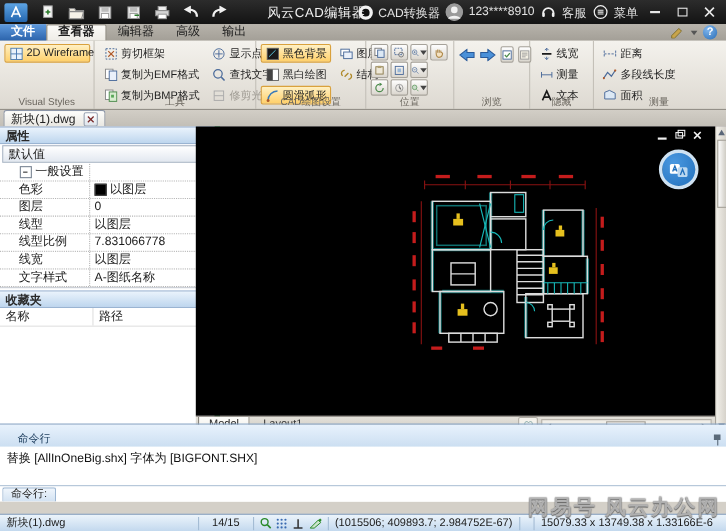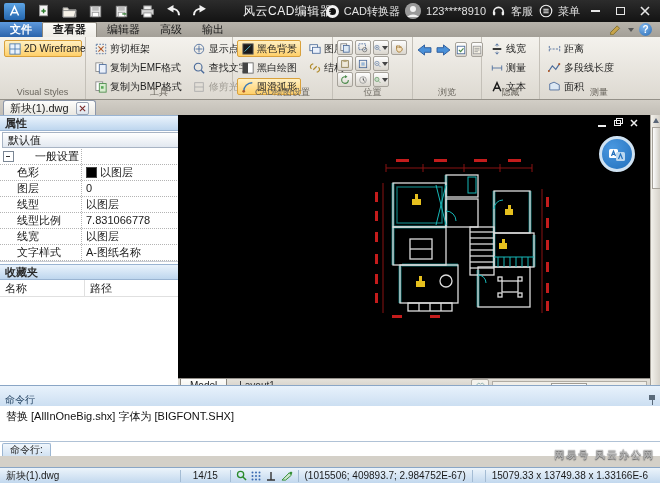--- a/index.html
+++ b/index.html
@@ -53,21 +53,21 @@
   .pheader{height:14px;background:linear-gradient(#eaf3fc,#bed6ee);border-top:1px solid #9ab4d2;border-bottom:1px solid #9ab4d2;display:flex;align-items:center;justify-content:space-between;padding:0 5px;font-size:11px;color:#2a2a2a;font-weight:bold}
   .pin{width:6px;height:10px;position:relative}
   .pin:before{content:"";position:absolute;left:0;top:0;width:6px;height:5px;background:#5a6a7a}
   .pin:after{content:"";position:absolute;left:2.5px;top:5px;width:1px;height:5px;background:#5a6a7a}
   .preset{height:14px;margin:1px 2px;background:linear-gradient(#ffffff,#e2e8f0);border:1px solid #a8b4c4;display:flex;align-items:center;justify-content:space-between;padding:0 5px;font-size:11px;color:#222}
   .chev{width:0;height:0;border-left:4px solid transparent;border-right:4px solid transparent;border-top:5px solid #4a5a6a}
   .pgrid{position:relative;background:#fff;border-bottom:1px solid #c8ccd4}
   .prow{display:flex;height:15px;line-height:15px;border-bottom:1px dotted #b4b4b4;font-size:11px;color:#1a1a1a}
   .pname{width:82px;padding-left:17px;border-right:1px dotted #b4b4b4;box-sizing:border-box;white-space:nowrap;overflow:hidden}
   .pval{flex:1;padding-left:4px;white-space:nowrap;overflow:hidden;display:flex;align-items:center;gap:3px}
-  .grp .pname{padding-left:3px;width:82px;display:flex;align-items:center;gap:21px;font-weight:normal}
+  .grp .pname{padding-left:18px;width:82px;display:flex;align-items:center;gap:3px;font-weight:normal}
   .minusbox{width:9px;height:9px;border:1px solid #7a8694;background:#fff;position:relative;flex:0 0 auto}
   .minusbox:after{content:"";position:absolute;left:1.5px;top:3.5px;width:4px;height:1px;background:#333}
   .swatch{width:9px;height:9px;background:#000;border:1px solid #444;flex:0 0 auto}
   .pscroll{position:absolute;right:0;top:0;width:13px;height:100%;background:linear-gradient(90deg,#f2f0ea,#dcd8d0);border-left:1px solid #c0bcb4;box-sizing:border-box}
   .sarrow{position:absolute;left:3px;width:0;height:0;border-left:3.5px solid transparent;border-right:3.5px solid transparent}
   .up{top:3px;border-bottom:5px solid #5a6678}
   .down{bottom:3px;border-top:5px solid #5a6678}
   .favrow{display:flex;height:16px;line-height:16px;font-size:11px;color:#222;border-bottom:1px solid #e0e0e0}
   .favrow div{padding-left:5px}
   .favname{width:85px;border-right:1px solid #e0e0e0;box-sizing:border-box}
@@ -89,33 +89,33 @@
   .mtab{height:13px;line-height:13px;padding:0 9px;font-size:10px;color:#222;border:1px solid #8a867e;border-top:none;background:linear-gradient(#fdfdfb,#efede7);border-radius:0 0 3px 3px;margin-left:2px}
   .mtab.inactive{background:transparent;border-color:transparent;color:#333}
   .heartbtn{margin-left:auto;width:16px;height:12px;border:1px solid #b0aca4;border-radius:2px;background:#f4f2ec;display:flex;align-items:center;justify-content:center}
   .hscroll{width:155px;height:12px;margin:0 3px;background:#f0eee8;border:1px solid #b0aca4;position:relative;box-sizing:border-box}
   .hthumb{position:absolute;left:58px;top:1px;width:34px;height:8px;background:linear-gradient(#fdfdfd,#c8c4bc);border:1px solid #a09c94}
   .harrow{position:absolute;top:2.5px;width:0;height:0;border-top:3.5px solid transparent;border-bottom:3.5px solid transparent}
   .hl-ar{left:3px;border-right:5px solid #555}
   .hr-ar{right:3px;border-left:5px solid #555}
 
   
-  .cmdheader{position:absolute;left:0;top:385px;right:0;height:29px;background:linear-gradient(#e8f2fc,#c2d8ee);border-top:1px solid #8aa6c6;border-bottom:1px solid #9cb6d2;font-size:10px;color:#1c3c5c;line-height:12px;padding-left:5px;box-sizing:border-box;display:flex;justify-content:space-between;padding-right:5px;align-items:center}
+  .cmdheader{position:absolute;left:0;top:385px;right:0;height:29px;background:linear-gradient(#e8f2fc,#c2d8ee);border-top:1px solid #8aa6c6;border-bottom:1px solid #9cb6d2;font-size:10px;color:#1c3c5c;line-height:12px;padding-left:16px;box-sizing:border-box;display:flex;justify-content:space-between;padding-right:5px;align-items:center}
   .cmdtext{position:absolute;left:0;top:406px;right:0;height:47px;background:#fff;font-size:11px;color:#111;padding:3px 6px;box-sizing:border-box}
   .cmdinput{position:absolute;left:0;top:441px;right:0;height:14px;background:#fff;border-top:1px solid #b0c2d6;display:flex;align-items:flex-end}
   .cmdlabel{background:linear-gradient(#f0f6fc,#d2e2f2);border:1px solid #9cb6d2;border-bottom:none;font-size:10px;color:#222;padding:0 7px;line-height:12px;height:12px;margin-left:2px;border-radius:2px 2px 0 0}
   .cmdfield{flex:1;height:13px;background:#fff}
 
   
   .statusbar{position:absolute;left:0;top:467px;right:0;height:16px;background:linear-gradient(#ecf4fb,#c2d8ee);border-top:1px solid #8aa6c6;display:flex;align-items:center;font-size:10px;color:#1a1a1a;box-sizing:border-box}
   .sseg{padding:0 6px;height:12px;line-height:12px;border-right:1px solid #a4bcd4;white-space:nowrap}
   .sseg.noborder{border-right:none}
   .sic{display:inline-flex;align-items:center;gap:4px;padding:0 5px;border-right:1px solid #a4bcd4;height:12px}
 
-  .watermark{position:absolute;right:5px;top:448px;z-index:30;font-size:10px;font-weight:bold;letter-spacing:2px;color:rgba(248,248,248,.55);text-shadow:0 0 1px #555,0 1px 1px #666;white-space:nowrap}
+  .watermark{position:absolute;right:5px;top:448px;z-index:30;font-size:19px;font-weight:bold;letter-spacing:2px;color:rgba(248,248,248,.55);text-shadow:0 0 1px #555,0 1px 1px #666;white-space:nowrap}
 </style>
 </head>
 <body>
 
 <div id="win">
 
   <div class="titlebar">
     <div class="tb-icons">
       <span class="logo">
         <svg width="13" height="13" viewBox="0 0 16 16">

